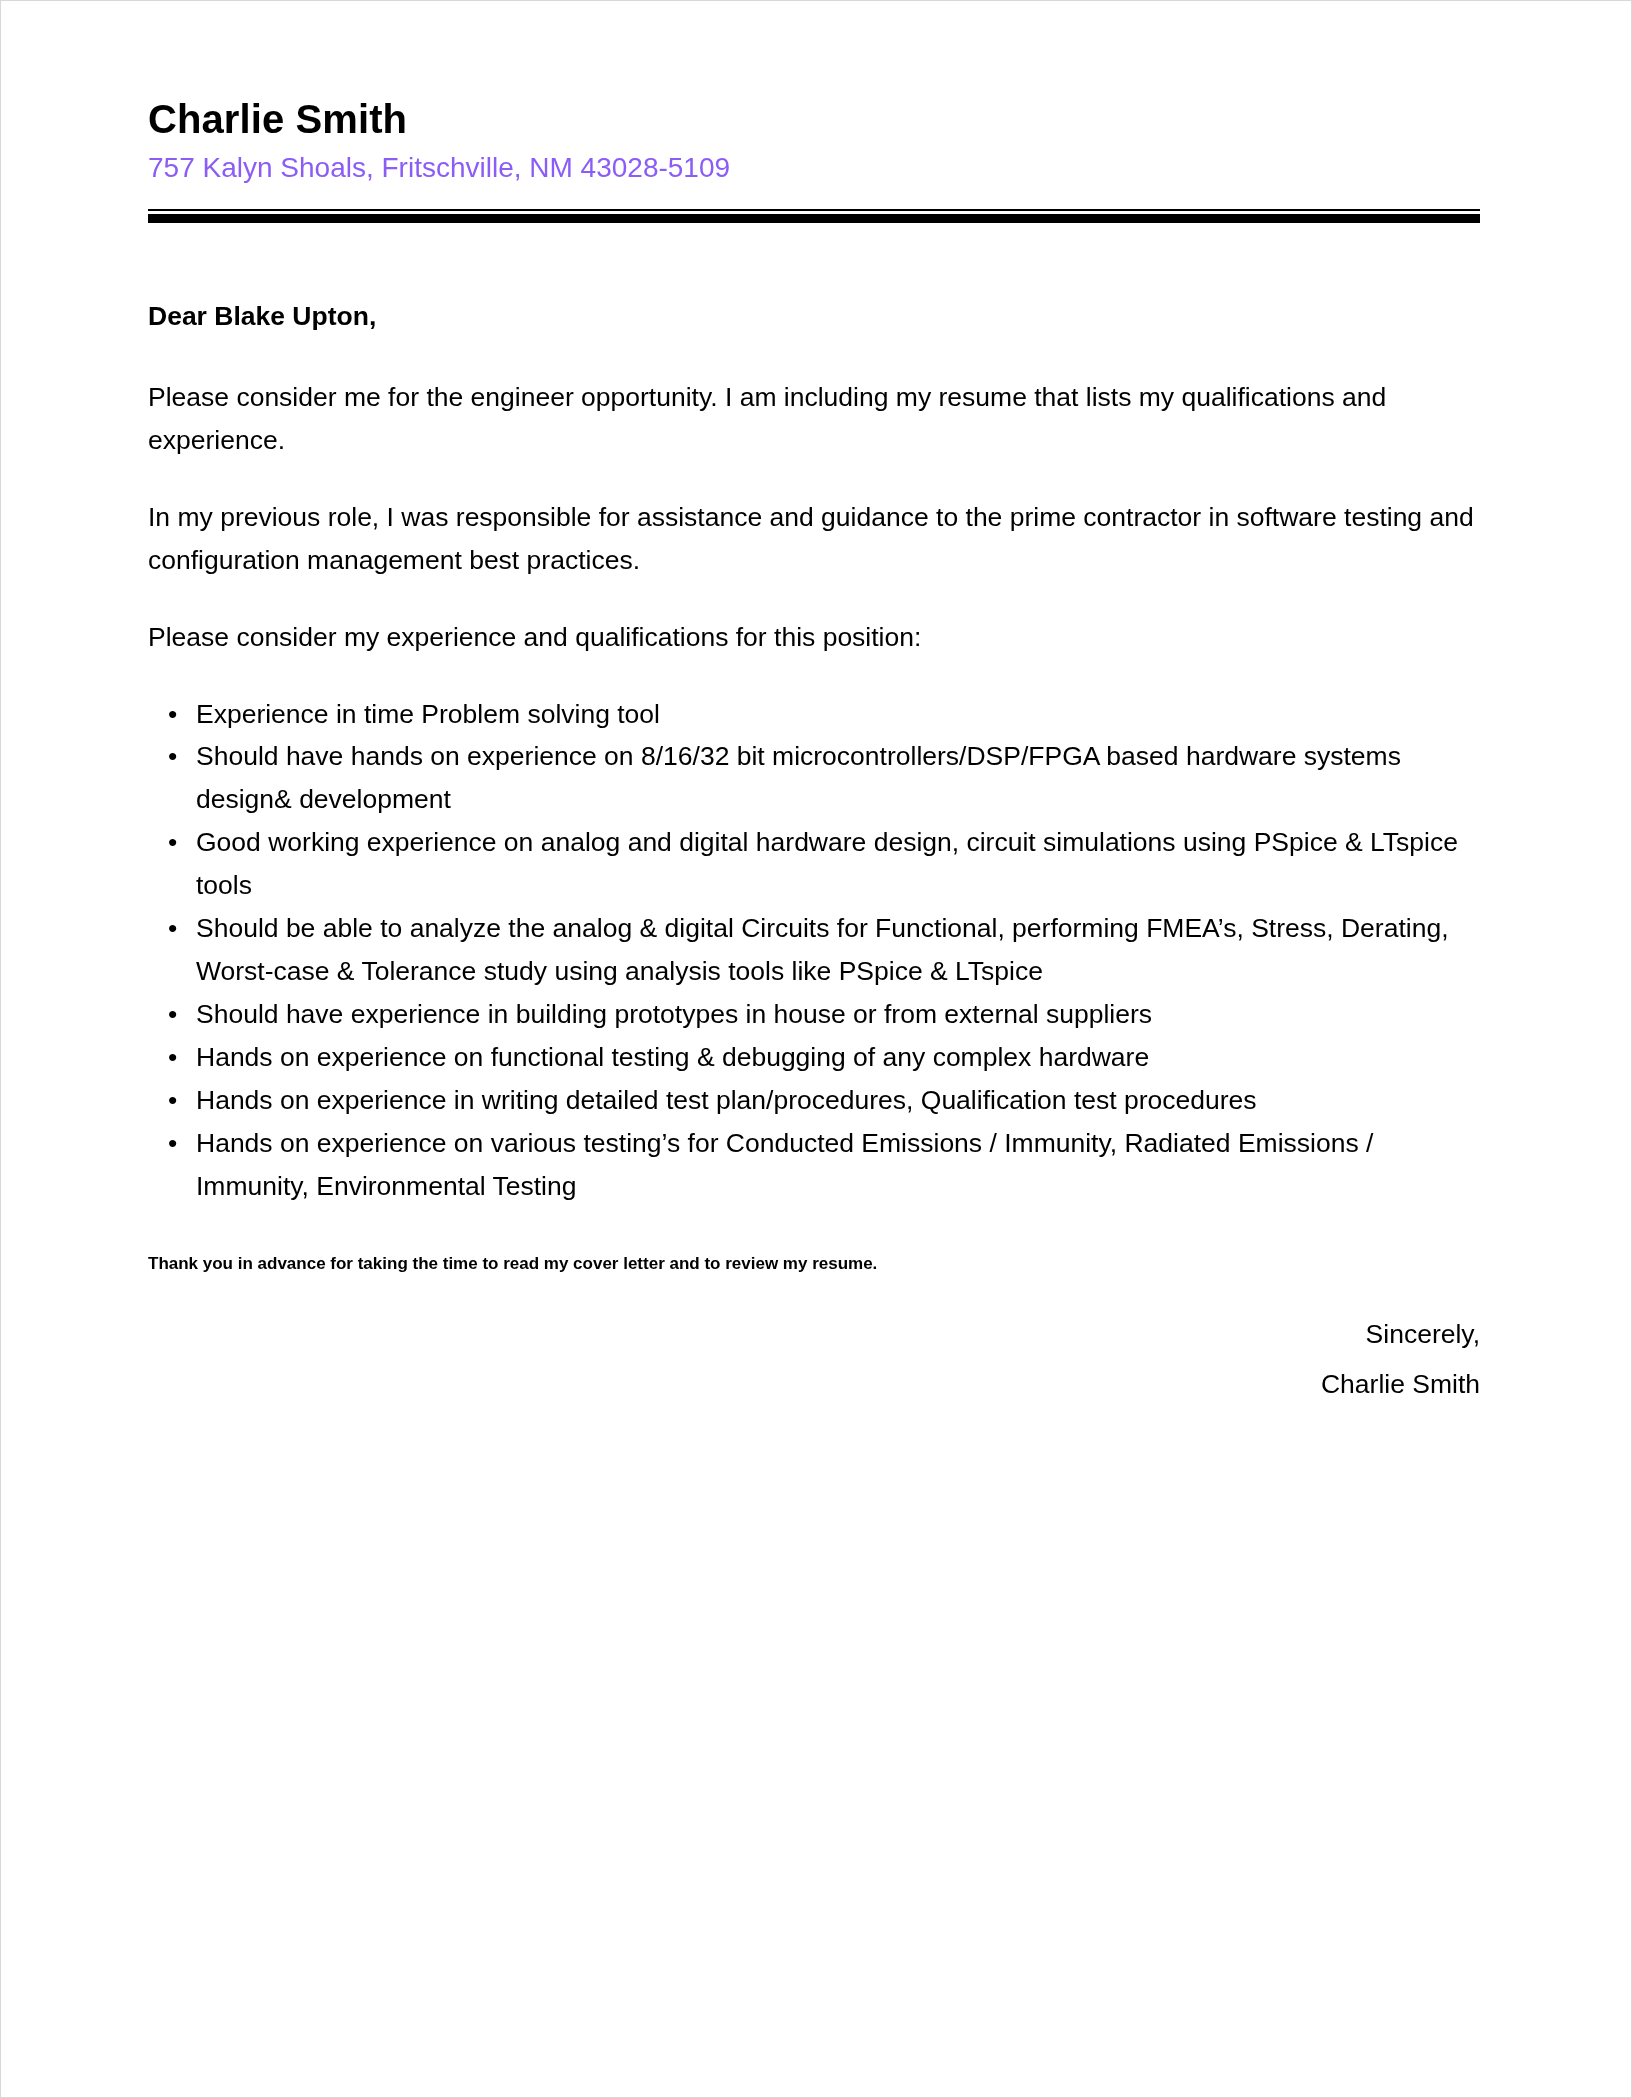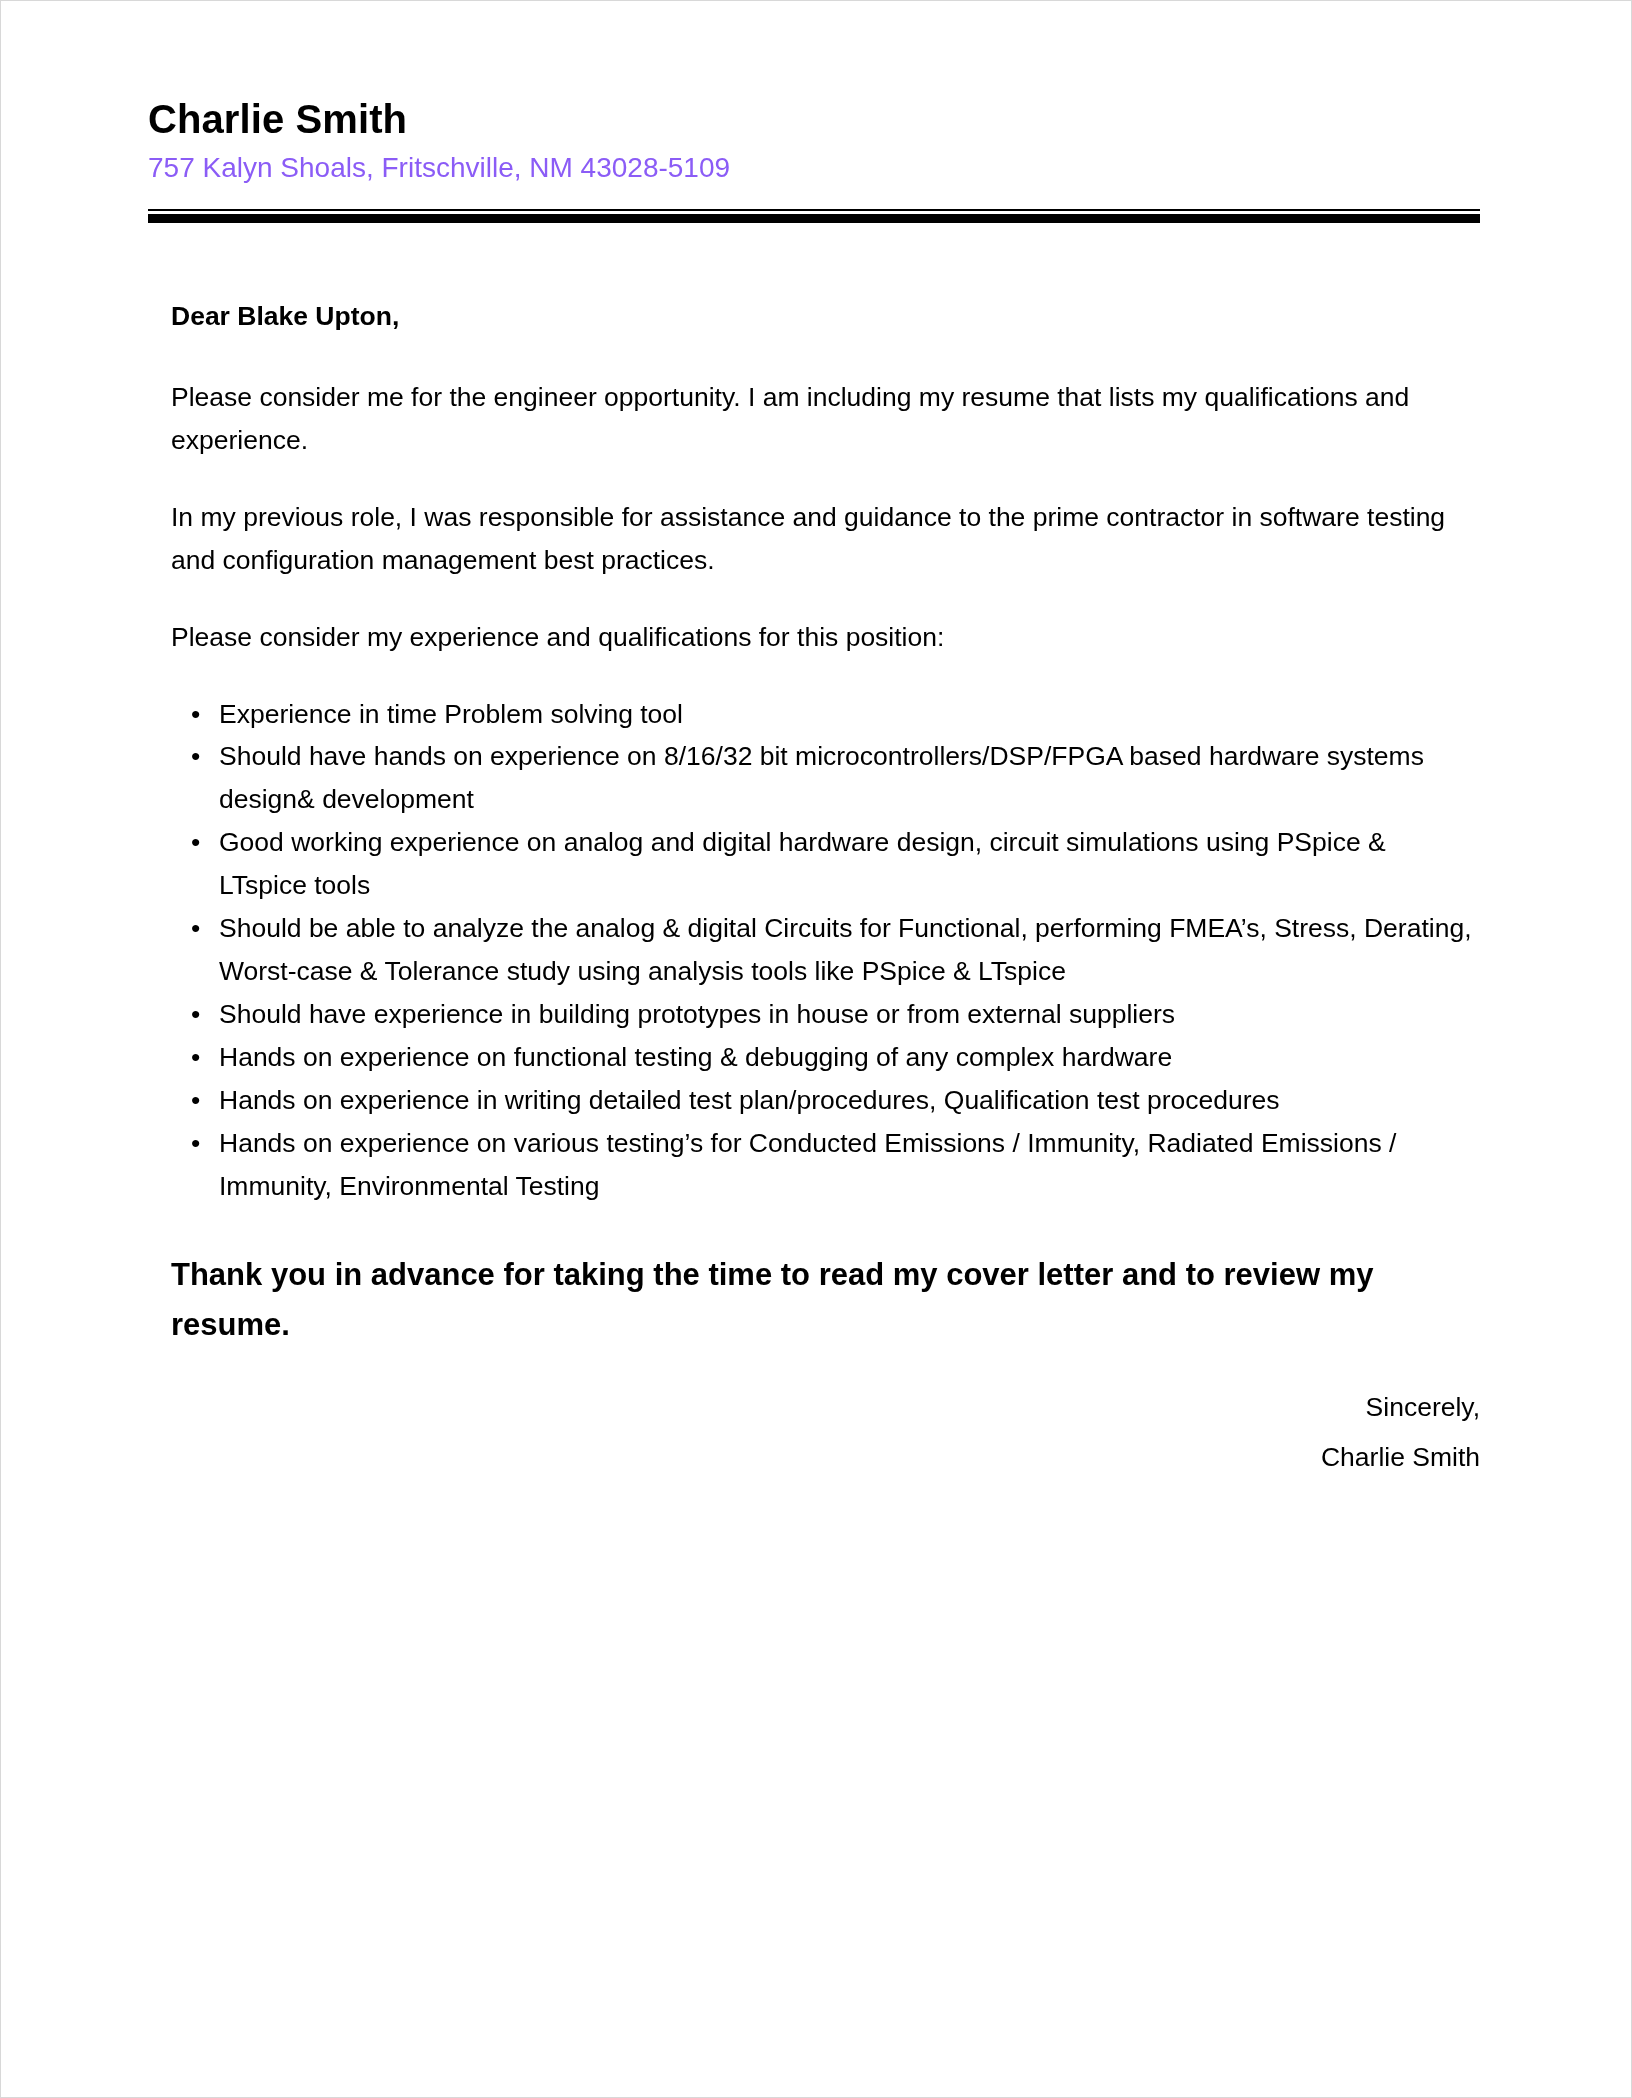--- a/index.html
+++ b/index.html
@@ -74,21 +74,20 @@
     height: 9px;
     background: #000000;
     width: 100%;
   }
 
   
   .letter-body {
     margin-top: 72px;
     font-size: 26.5px;
     line-height: 1.62;
-    margin-left: 23px;
   }
   .salutation {
     font-weight: bold;
     font-size: 26.5px;
     margin: 0 0 38px 0;
   }
   .para {
     margin: 0 0 34px 0;
     font-size: 26.5px;
     line-height: 1.62;
@@ -109,21 +108,21 @@
   }
   .bullet-list li .dot {
     position: absolute;
     left: 20px;
     top: 0;
     font-size: 26.5px;
     line-height: 1.62;
   }
   .closing-bold {
     font-weight: bold;
-    font-size: 31px;
+    font-size: 17px;
     margin: 42px 0 0 0;
     line-height: 1.62;
   }
   .signoff {
     margin: 36px 0 0 0;
     font-size: 26.5px;
     line-height: 1.62;
   }
   .signoff .sig-line {
     display: block;

